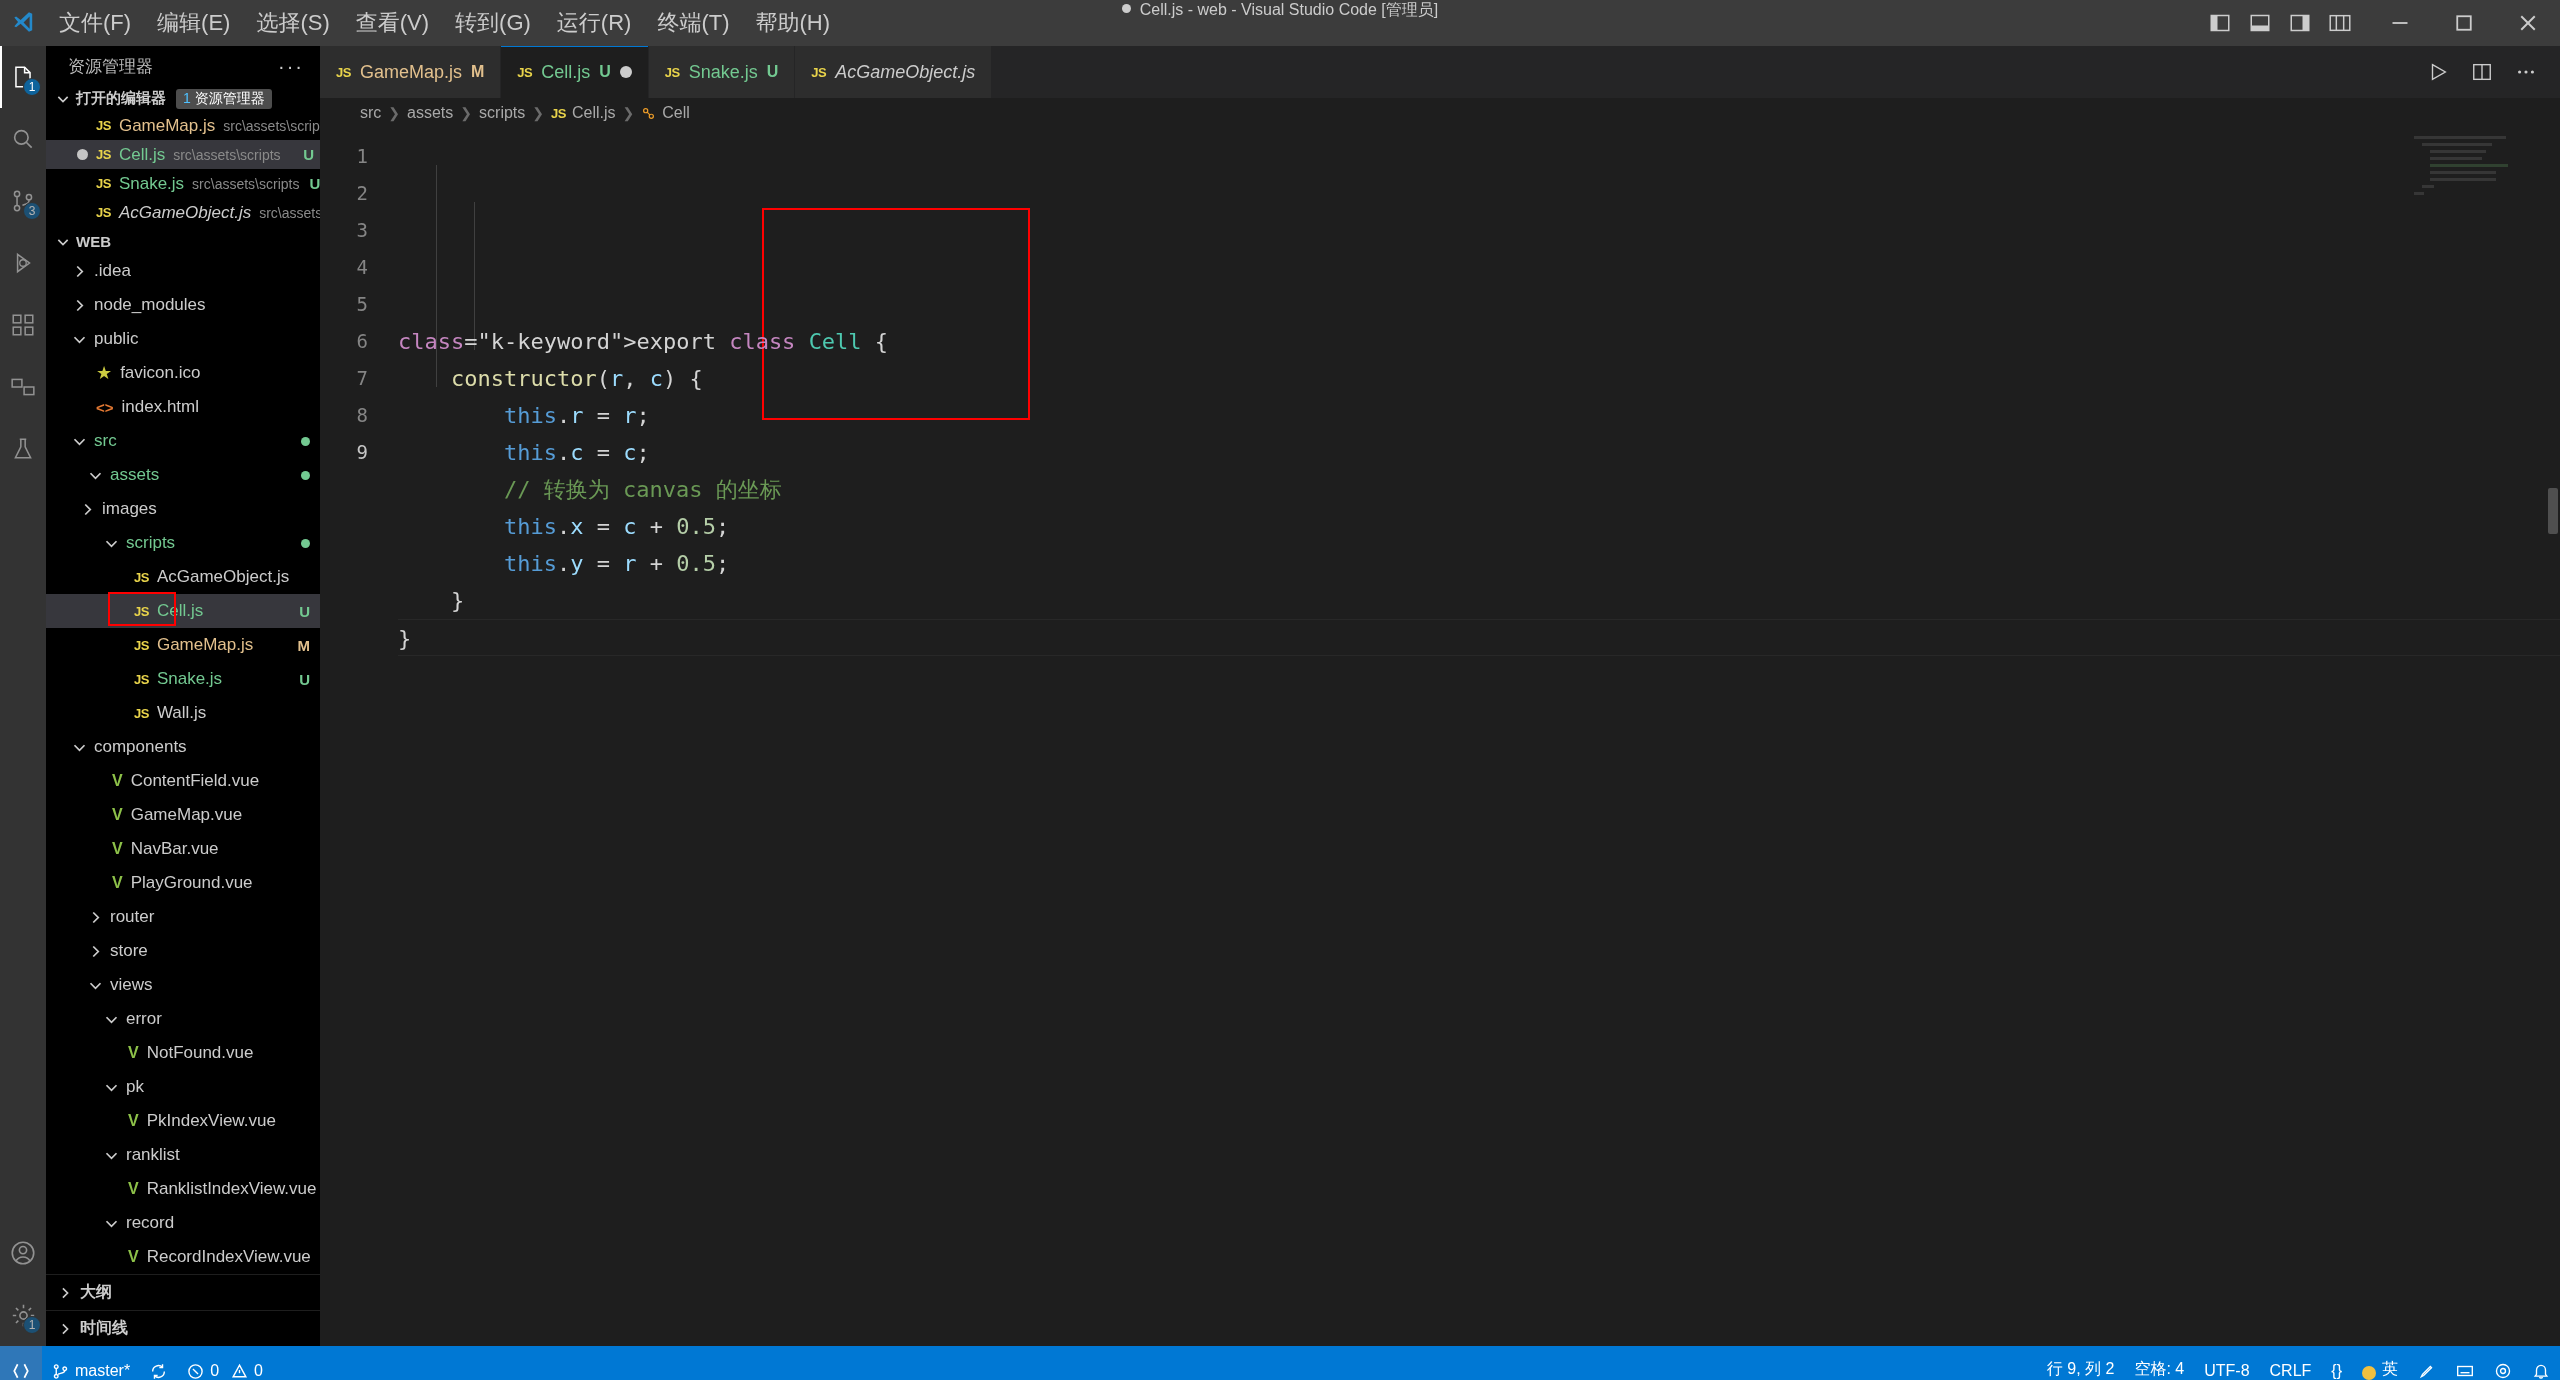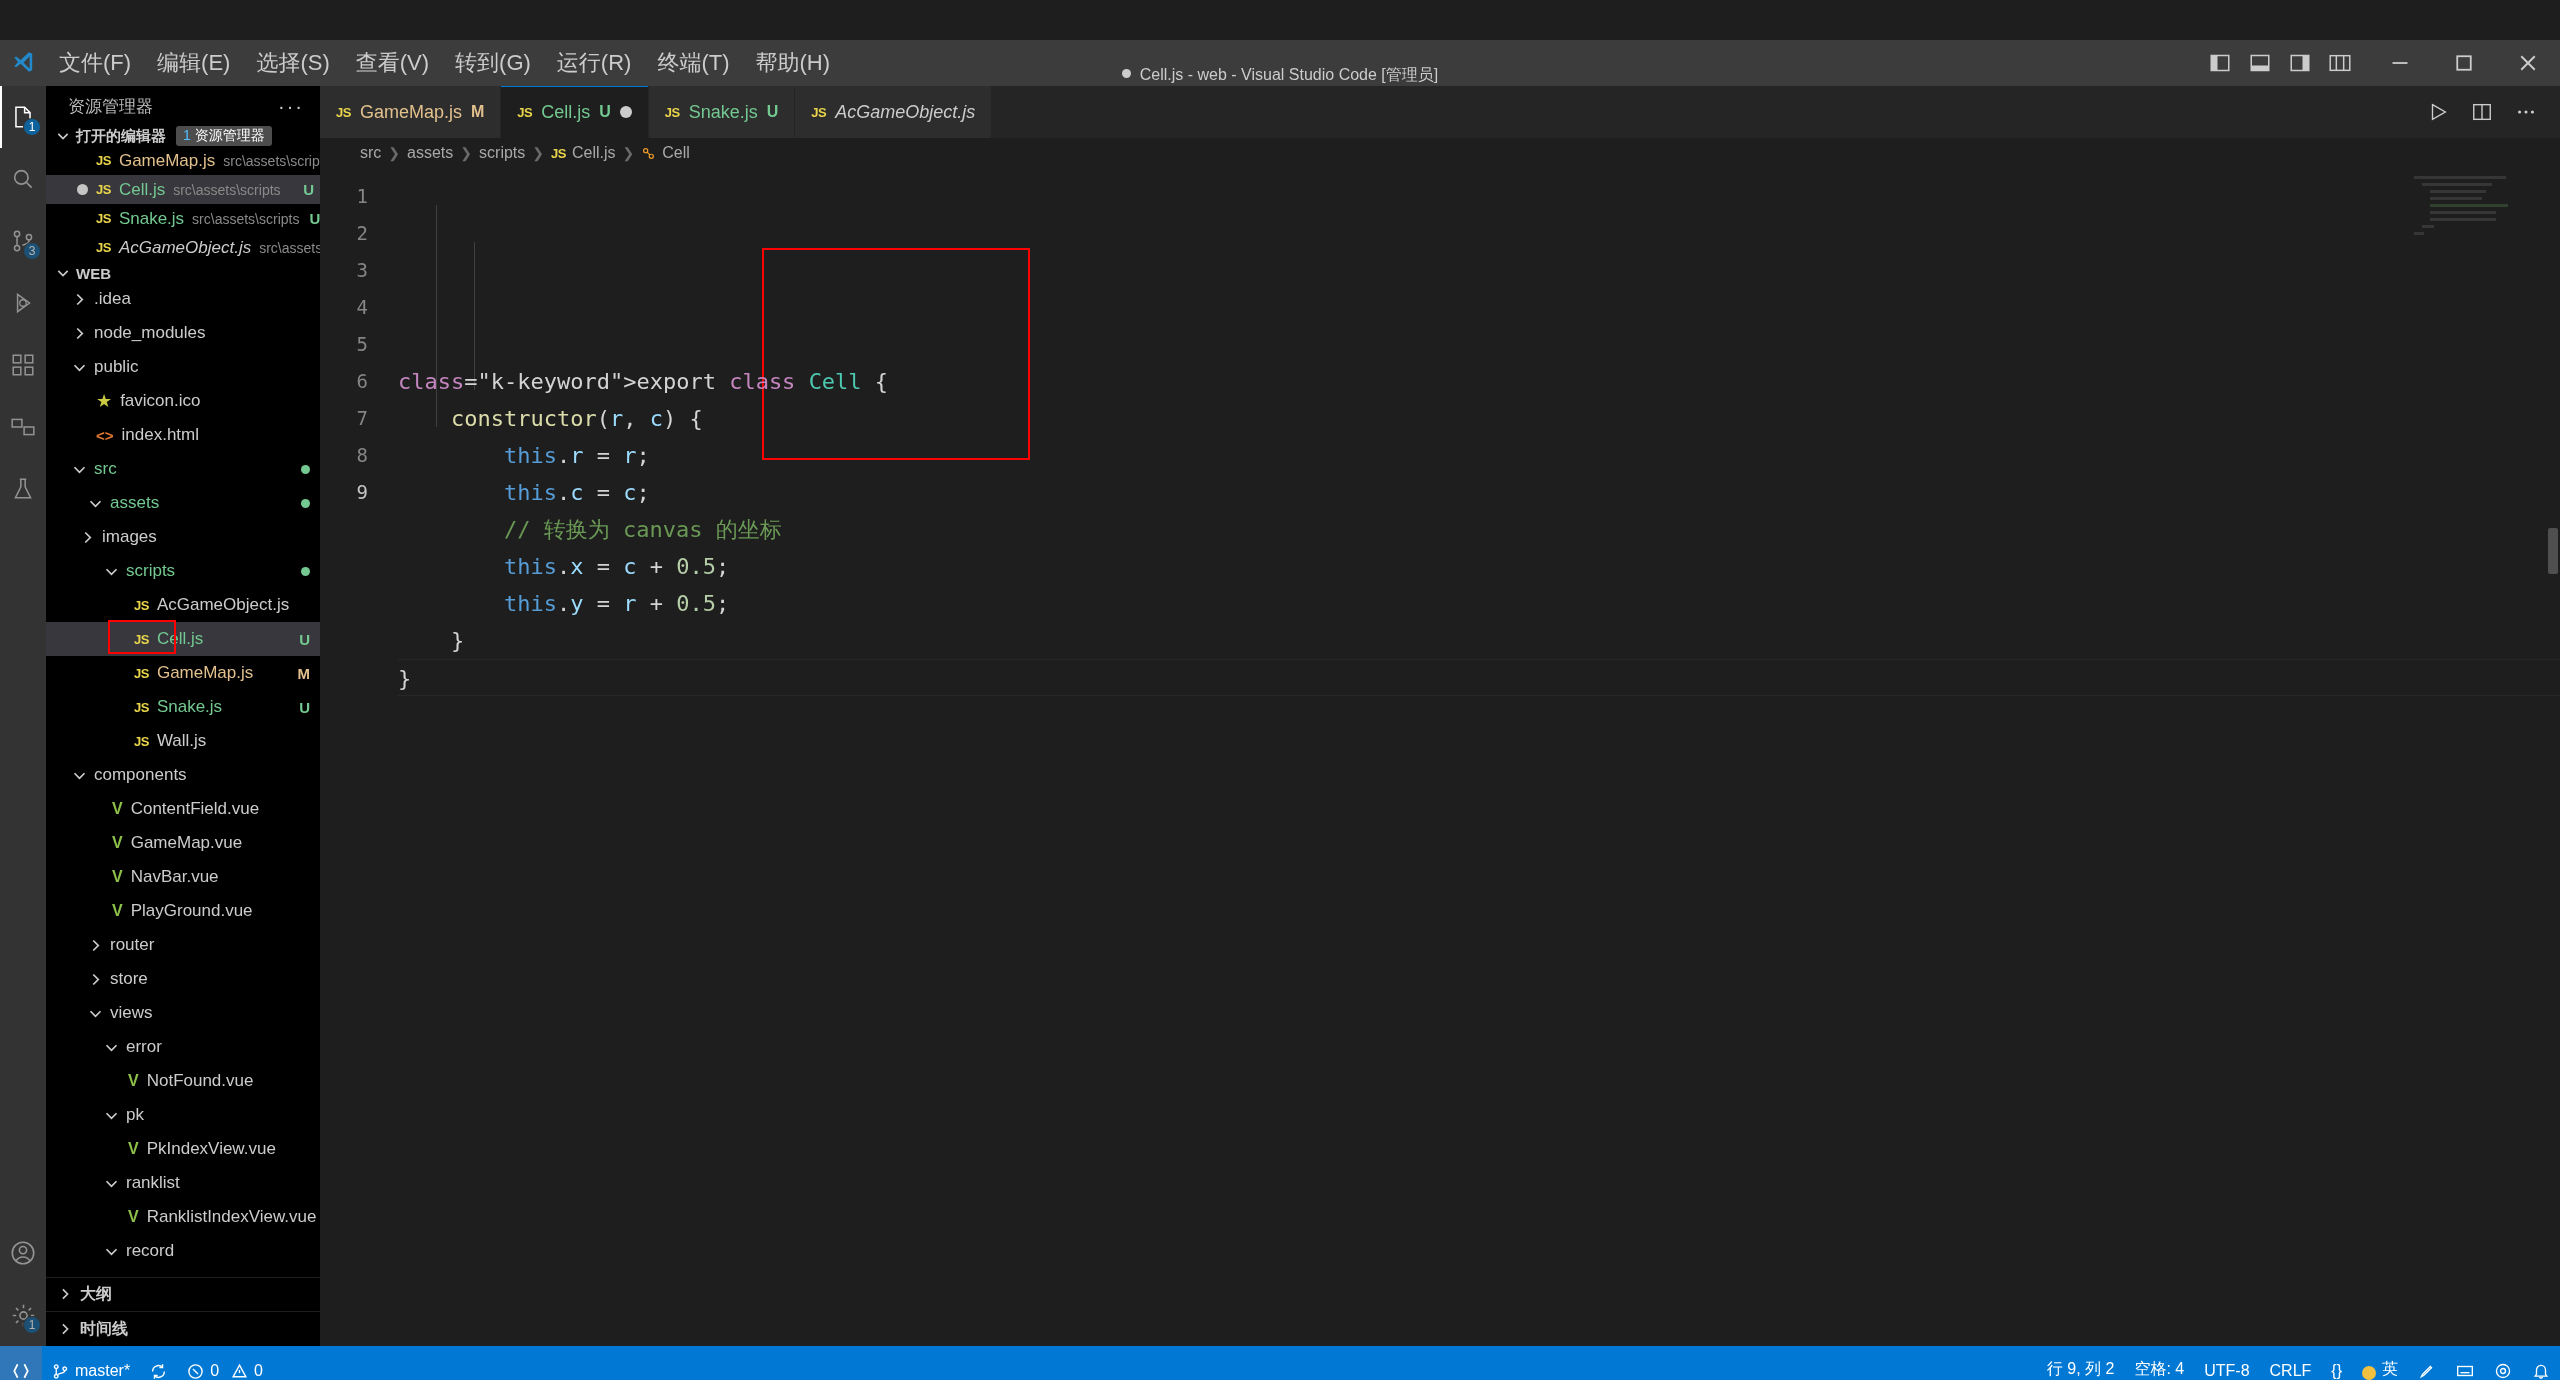--- a/index.html
+++ b/index.html
@@ -7,22 +7,22 @@
     width: 2560px; height: 1380px;
     background: #1e1e1e;
     font-family: "Liberation Sans", "DejaVu Sans", sans-serif;
     overflow: hidden;
     -webkit-font-smoothing: antialiased;
   }
   #app { width: 2560px; height: 1380px; display: flex; flex-direction: column; }
 
   
   .titlebar {
-    height: 46px; background: #3c3c3c; display: flex; align-items: flex-end;
-    flex: 0 0 46px; position: relative; color: #cccccc; margin-top: 40px;
+    height: 46px; background: #3c3c3c; display: flex; align-items: flex-start;
+    flex: 0 0 46px; position: relative; color: #cccccc;
   }
   .vscode-logo { width: 46px; height: 46px; display: flex; align-items: center; justify-content: center; }
   .menu { display: flex; align-items: center; height: 46px; }
   .menu-item {
     font-size: 22px; padding: 0 13px; height: 46px; line-height: 46px;
     color: #cccccc; white-space: nowrap; cursor: default;
   }
   .title-center {
     position: absolute; left: 0; right: 0; text-align: center;
     font-size: 16px; color: #cccccc; pointer-events: none;

